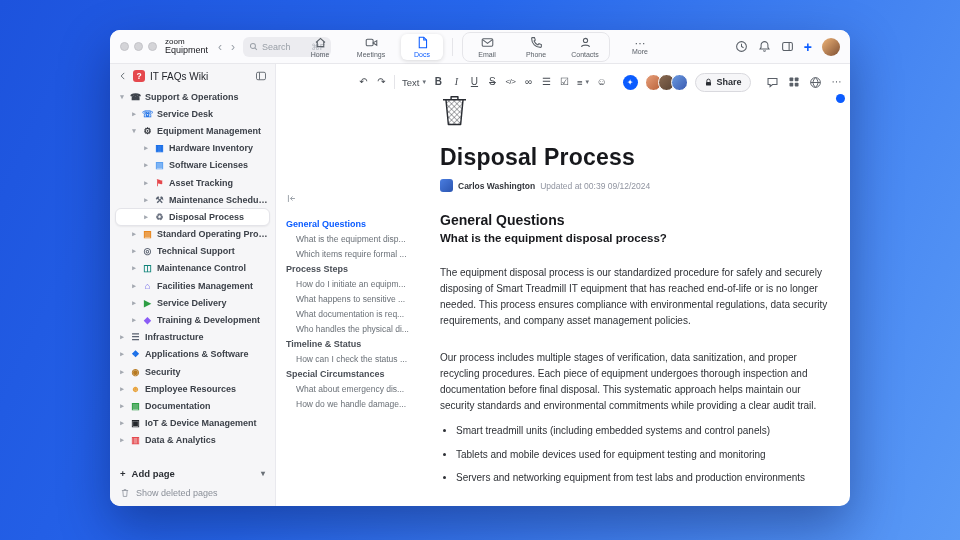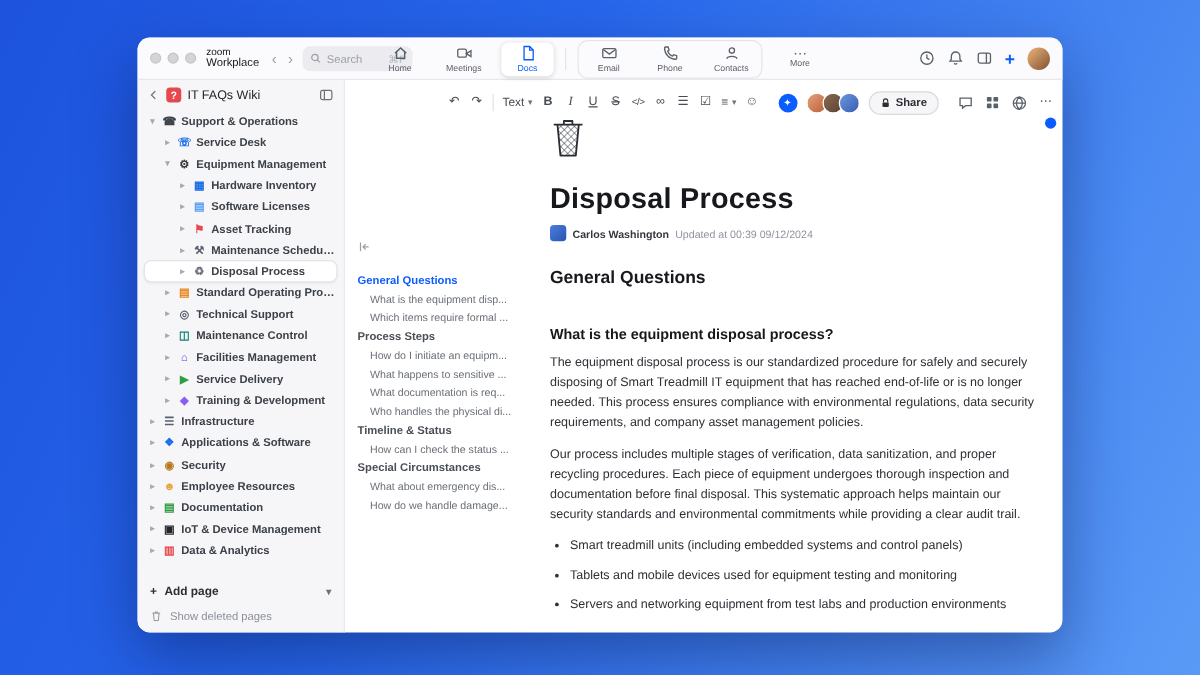--- a/index.html
+++ b/index.html
@@ -94,40 +94,40 @@
   .tb-right{display:flex;align-items:center;gap:9px;margin-left:auto;color:#5a6068}
   .float-dot{position:absolute;right:5px;top:64px;width:9px;height:9px;border-radius:50%;background:#0b5cff;z-index:5}
   
   .content{position:absolute;left:330px;top:62px;width:394px;bottom:0;overflow:hidden}
   .doc-title{font-size:23px;font-weight:700;color:#17181c;margin-top:12px;letter-spacing:.2px}
   .byline{display:flex;align-items:center;gap:5px;margin-top:8px}
   .byl-avatar{width:13px;height:13px;border-radius:3px;background:linear-gradient(135deg,#4a7de0,#2b55b0);flex:none}
   .byl-name{font-size:8.5px;font-weight:700;color:#33363c}
   .byl-upd{font-size:8.5px;color:#9094a0}
   .h2{font-size:14px;font-weight:700;color:#17181c;margin-top:20px}
-  .h3{font-size:11.5px;font-weight:700;color:#17181c;margin-top:33px}
+  .h3{font-size:11.5px;font-weight:700;color:#17181c;margin-top:4px}
   .h3.spaced{margin-top:26px}
-  .para{font-size:10px;color:#2e3136;line-height:1.6;margin-top:9px}
+  .para{font-size:10px;color:#2e3136;line-height:1.6;margin-top:21px}
   .bullets{margin:10px 0 0 16px;padding:0}
   .bullets li{font-size:10px;color:#2e3136;margin-bottom:9.5px;line-height:1.4}
 </style>
 </head>
 <body>
 
 <div class="window">
 
   <div class="topbar">
     <div class="lights">
       <span class="light"></span>
       <span class="light"></span>
       <span class="light"></span>
     </div>
     <div class="logo">
       <div class="l1">zoom</div>
-      <div class="l2">Workplace</div>
+      <div class="l2">Equipment</div>
     </div>
     <div class="histbtns">
       <span>‹</span>
       <span>›</span>
     </div>
     <div class="search">
       <span style="display:flex">
         <svg width="9" height="9" viewBox="0 0 16 16">
             <circle cx="7" cy="7" r="4.5" fill="none" stroke="#9aa0a8" stroke-width="1.8"></circle>
             <path d="M10.5 10.5L14 14" stroke="#9aa0a8" stroke-width="1.8"></path>

